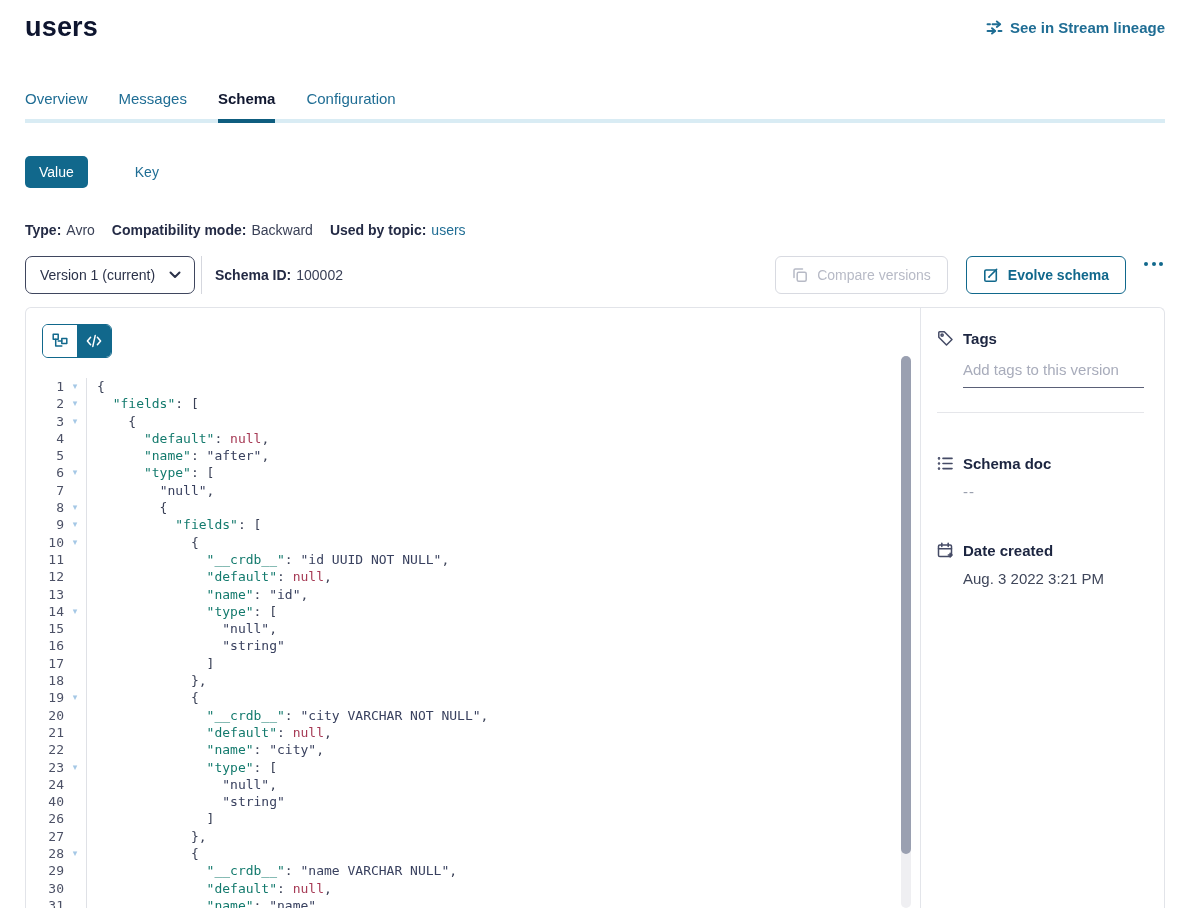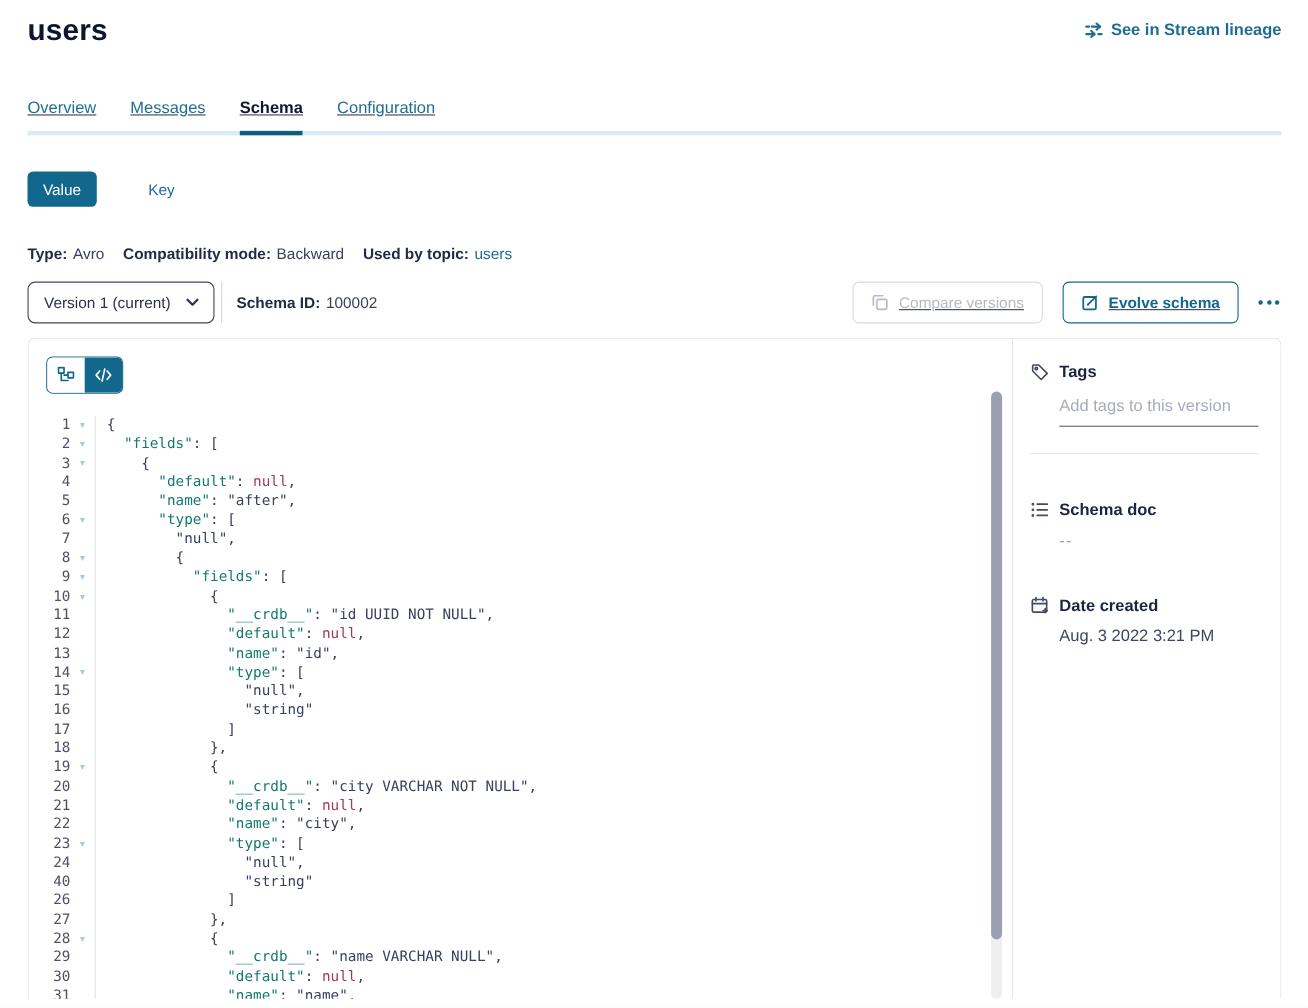--- a/index.html
+++ b/index.html
@@ -7,21 +7,21 @@
               font-family:"Liberation Sans", sans-serif; color:#3a4157; }
   .page { width:1189px; height:916px; padding:12px 24px 0 25px; }
 
   
   .header-row { display:flex; justify-content:space-between; align-items:flex-start; }
   h1.title { font-size:27px; font-weight:800; color:#0e152f; letter-spacing:.2px; }
   .lineage-link { display:flex; align-items:center; gap:7px; margin-top:7px;
                   color:#1f6d94; font-size:15px; font-weight:700; cursor:pointer; text-decoration:none; }
 
   
-  .tabs { display:flex; gap:31px; margin-top:47px; position:relative;text-decoration:underline; }
+  .tabs { display:flex; gap:31px; margin-top:47px; position:relative; }
   .tabs::after { content:''; position:absolute; left:0; right:0; bottom:0; height:4px; background:#d9ecf4; }
   .tab { position:relative; padding-bottom:16px; font-size:15px; color:#1f6d94; cursor:pointer; }
   .tab.active { color:#10172f; font-weight:700; }
   .tab.active::after { content:''; position:absolute; left:0; right:0; bottom:0; height:4px;
                        background:#0e5d7f; z-index:1; }
 
   
   .vk-row { margin-top:33px; display:flex; align-items:center; }
   .btn-value { background:#11688c; color:#fff; border:none; border-radius:5px;
                font-size:14px; padding:8px 14px; font-family:inherit; cursor:pointer; }
@@ -35,21 +35,21 @@
   .topic-link { color:#1f6d94; cursor:pointer; text-decoration:none; }
 
   
   .controls-row { margin-top:18px; display:flex; align-items:center; }
   .select { width:170px; height:38px; border:1.5px solid #3f465e; border-radius:7px;
             display:flex; align-items:center; justify-content:space-between;
             padding:0 13px 0 14px; font-size:14px; color:#2b3249; cursor:pointer; background:#fff;text-align:center; }
   .vdiv { width:1px; height:38px; background:#d5d7de; margin-left:6px; }
   .schema-id { margin-left:13px; font-size:14px; display:flex; gap:5px; }
   .schema-id b { color:#242b45; }
-  .right-controls { margin-left:auto; display:flex; align-items:center;text-decoration:underline; }
+  .right-controls { margin-left:auto; display:flex; align-items:flex-start; }
   .btn { height:38px; border-radius:6px; display:flex; align-items:center; gap:9px;
          padding:0 16px; font-size:14px; font-family:inherit; background:#fff; cursor:pointer; }
   .btn-compare { border:1px solid #d8dae1; color:#b7bac6; cursor:default; }
   .btn-evolve { border:1px solid #11688c; color:#11688c; font-weight:700; margin-left:18px; }
   .more-dots { display:flex; gap:3.5px; margin-left:16px; padding:6px 2px; cursor:pointer; }
   .more-dots i { width:4px; height:4px; border-radius:50%; background:#11688c; }
 
   
   .panel { margin-top:13px; border:1px solid #e2e4e9; border-bottom:none;
            border-radius:6px 6px 0 0; height:601px; display:flex; overflow:hidden; }

